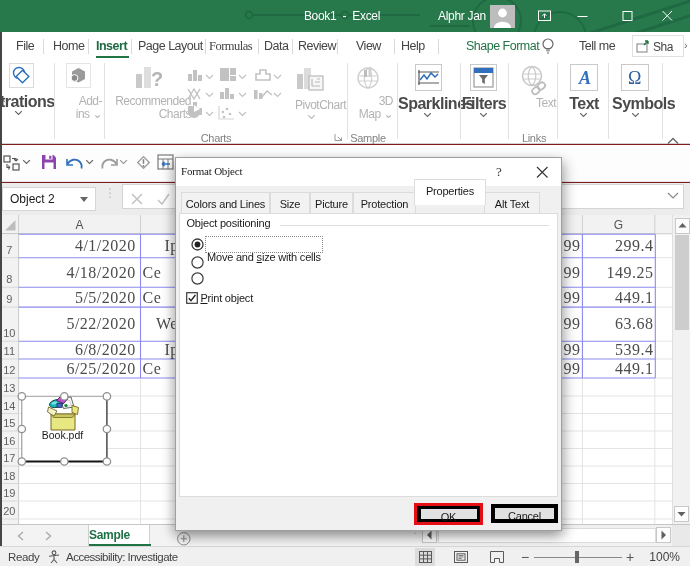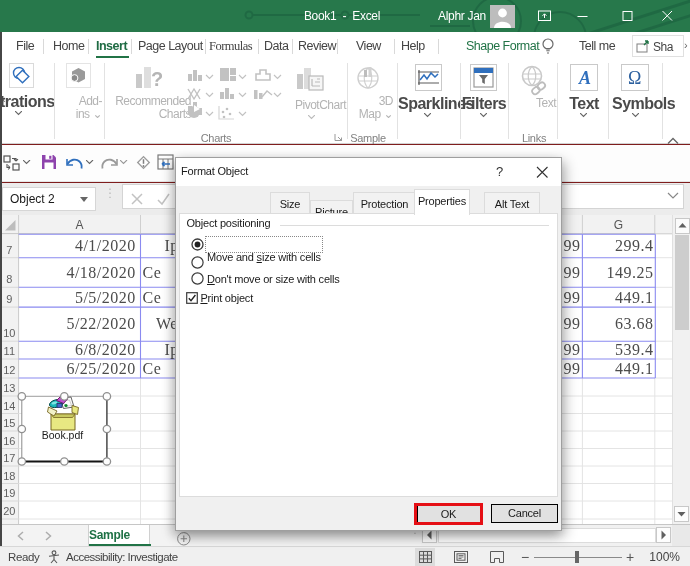--- a/index.html
+++ b/index.html
@@ -553,60 +553,60 @@
   <div class="abs" style="left:575px;top:4px;width:4px;height:12px;background:#666;"></div>
   <div class="abs" style="left:626px;top:2px;font-size:14px;color:#555;">+</div>
   <div class="abs" style="left:646px;top:3px;width:34px;text-align:right;font-size:12px;color:#444;">100%</div>
 </div>
 
 <div class="abs" style="left:0;top:32px;width:2px;height:514px;background:#464646;z-index:40;"></div>
 
 <div class="abs" id="dialog" style="left:175px;top:157px;width:387px;height:374px;background:#f0f0f0;border:1px solid #9f9f9f;
      box-shadow:3px 5px 12px rgba(0,0,0,0.3), -4px 4px 10px rgba(0,0,0,0.18);z-index:30;font-size:11px;letter-spacing:-0.2px;color:#1a1a1a;">
 
-  <div class="abs" style="left:0;top:0;width:385px;height:28px;background:#fff;">
+  <div class="abs" style="left:0;top:0;width:385px;height:28px;background:#fff;font-family:Liberation Serif, serif;">
     <div class="abs" style="left:5px;top:7px;">Format Object</div>
     <div class="abs" style="left:320px;top:6px;font-size:13px;color:#333;">?</div>
     <svg class="abs" style="left:360px;top:8px;" width="13" height="13">
           <path d="M1,1 L11.5,11.5 M11.5,1 L1,11.5" stroke="#333" stroke-width="1.1"></path>
         </svg>
   </div>
 
   <style>.dtab{position:absolute;top:33.5px;height:22px;background:#f2f2f2;border:1px solid #dcdcdc;border-bottom:none;
      text-align:center;font-size:11px;letter-spacing:-0.2px;white-space:nowrap;padding-top:5px;z-index:2;}</style>
+  <div class="dtab" style="left:5px;width:89px;">Colors and Lines</div>
   <div class="dtab" style="left:94px;width:40px;">Size</div>
-  <div class="dtab" style="left:134px;width:43px;margin-top:8px;">Picture</div>
+  <div class="dtab" style="left:134px;width:43px;">Picture</div>
   <div class="dtab" style="left:177px;width:63px;">Protection</div>
-  <div class="dtab" style="left:238px;top:31px;width:56px;height:26px;background:#fff;z-index:4;">Properties</div>
+  <div class="dtab" style="left:238px;top:21px;width:72px;height:26px;background:#fff;z-index:4;">Properties</div>
   <div class="dtab" style="left:308px;width:56px;">Alt Text</div>
 
   <div class="abs" style="left:2.5px;top:55px;width:379px;height:284px;background:#fff;border:1px solid #dcdcdc;z-index:3;">
     <div class="abs" style="left:7px;top:3px;">Object positioning</div>
     <div class="abs" style="left:100px;top:10.5px;width:269px;height:1px;background:#dcdcdc;"></div>
 
     <svg class="abs" style="left:11.8px;top:23.9px;" width="13" height="13">
       <circle cx="6.5" cy="6.5" r="5.5" fill="#fff" stroke="#3a3a3a" stroke-width="1.3"></circle>
       <circle cx="6.5" cy="6.5" r="2.9" fill="#222"></circle>
     </svg>
     <div class="abs" style="left:25.3px;top:22.2px;width:118px;height:16.5px;border:1px dotted #888;"></div>
     <div class="abs" style="left:27.5px;top:25.3px;margin-top:12px;">Move and <u>s</u>ize with cells</div>
     <svg class="abs" style="left:11.8px;top:41.8px;" width="13" height="13">
       <circle cx="6.5" cy="6.5" r="5.6" fill="#fff" stroke="#3a3a3a" stroke-width="1.2"></circle>
     </svg>
     <svg class="abs" style="left:11.8px;top:58.3px;" width="13" height="13">
       <circle cx="6.5" cy="6.5" r="5.6" fill="#fff" stroke="#3a3a3a" stroke-width="1.2"></circle>
     </svg>
-    <div class="abs" style="left:27.5px;top:59.1px;"><u>D</u>on't move or size with cells</div>
 
     <svg class="abs" style="left:6.6px;top:78.3px;" width="12" height="12">
       <rect x="0.7" y="0.7" width="10.6" height="10.6" fill="#fff" stroke="#3a3a3a" stroke-width="1.2"></rect>
       <path d="M2.8,6.2 L5,8.6 L9.4,3" stroke="#222" stroke-width="1.4" fill="none"></path>
     </svg>
     <div class="abs" style="left:20.9px;top:77.5px;"><u>P</u>rint object</div>
   </div>
 
-  <style>.dlgbtn{position:absolute;background:#e1e1e1;border:1px solid #000000;font-size:11px;letter-spacing:-0.2px;color:#1a1a1a;text-align:center;}</style>
+  <style>.dlgbtn{position:absolute;background:#e1e1e1;border:4px solid #000000;font-size:11px;letter-spacing:-0.2px;color:#1a1a1a;text-align:center;}</style>
   <div class="abs" style="left:238px;top:344.5px;width:69px;height:22px;border:3px solid #e50f15;z-index:5;"></div>
   <div class="dlgbtn" style="left:240.5px;top:346.5px;width:64px;height:18px;line-height:16px;">OK</div>
   <div class="dlgbtn" style="left:315px;top:345.5px;width:67px;height:19px;line-height:17px;">Cancel</div>
 </div>
 
 </div>
 
 </body></html>

